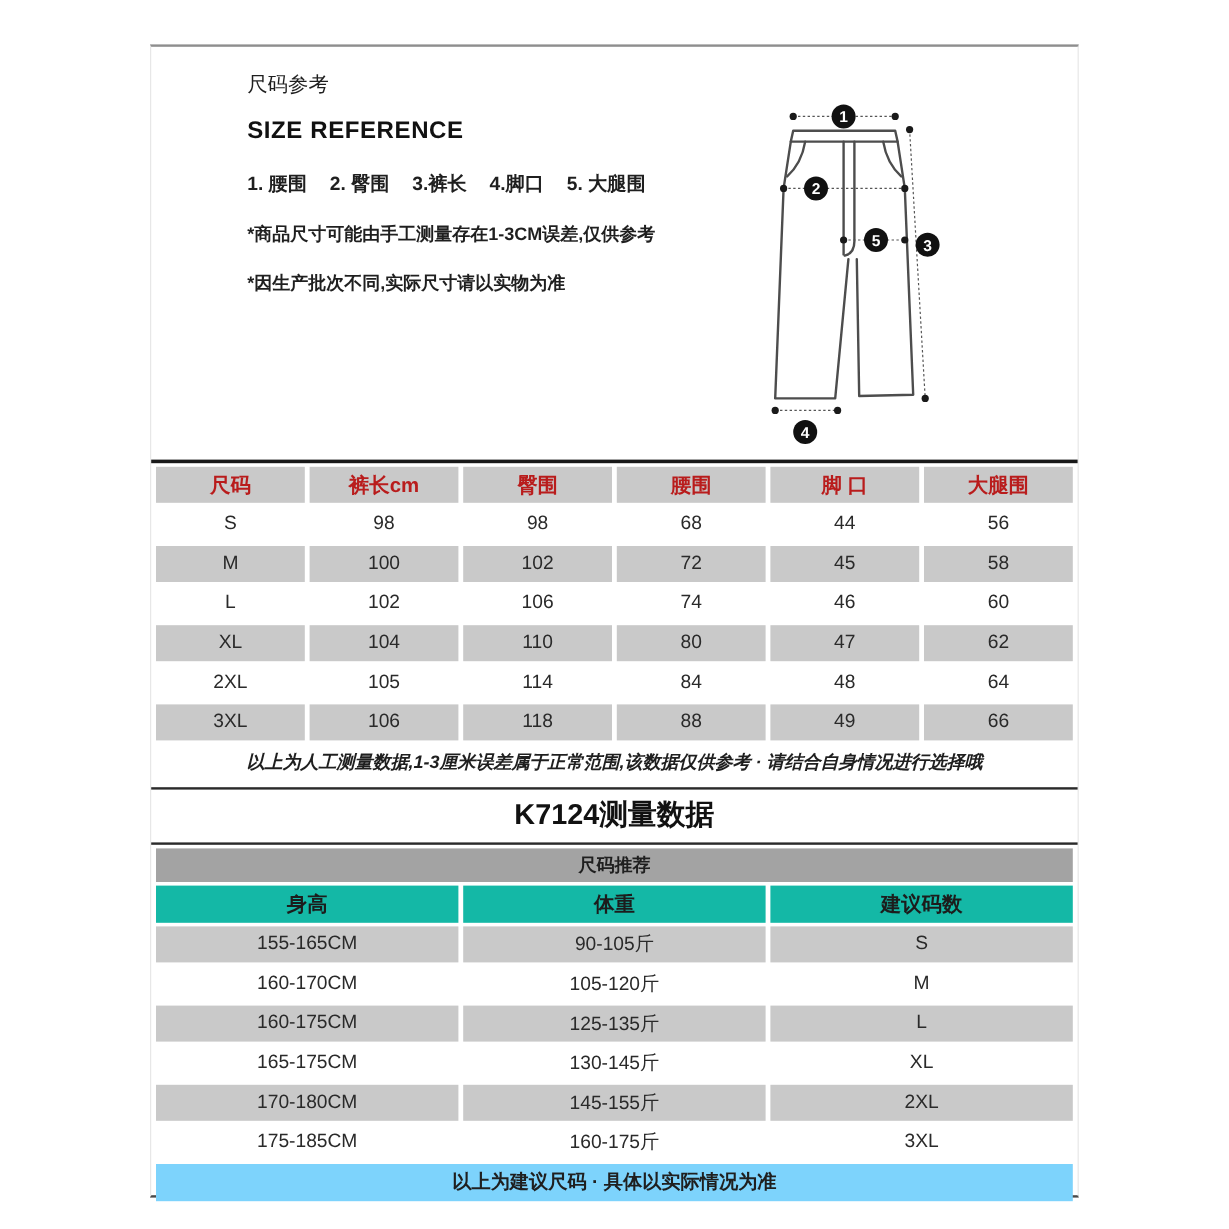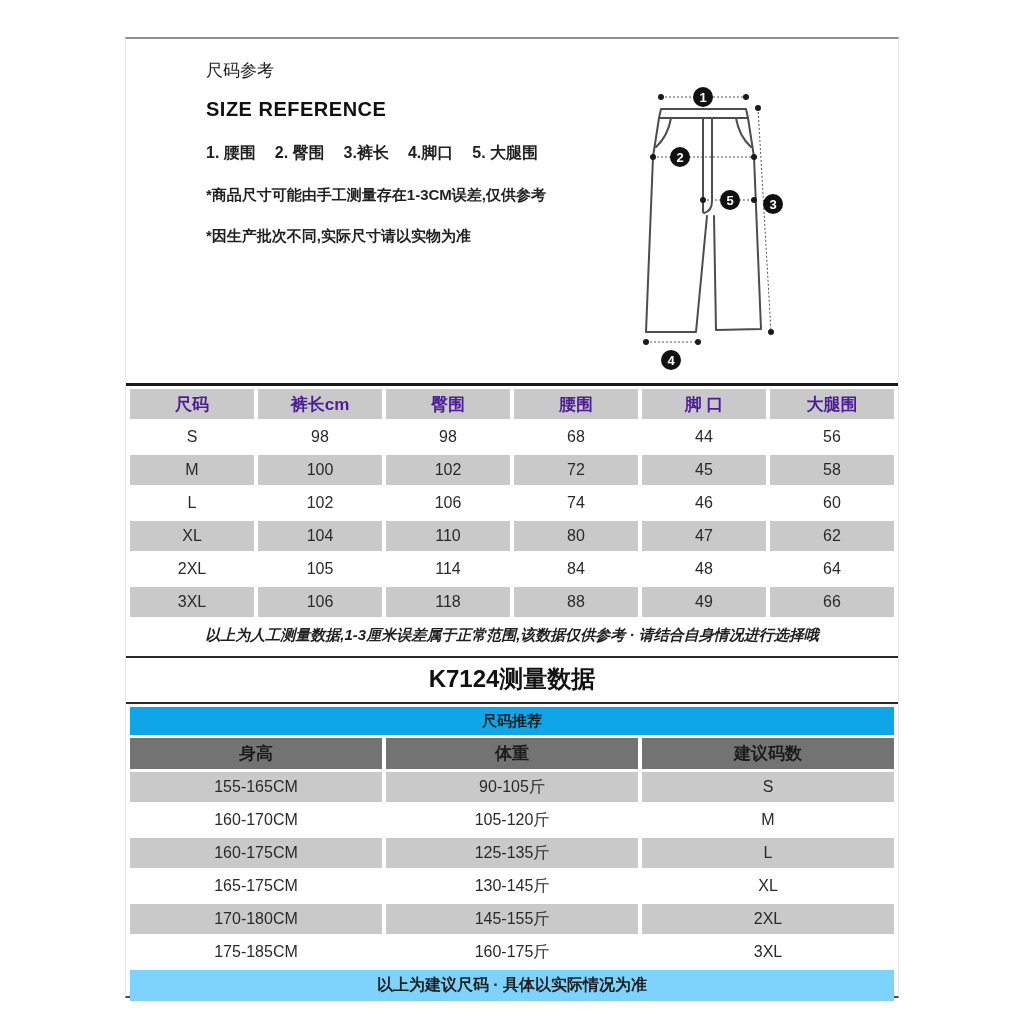--- a/index.html
+++ b/index.html
@@ -21,34 +21,34 @@
   .title-en { font-size:20px; font-weight:700; color:#111; letter-spacing:.5px; margin-bottom:22px; }
   .legend { display:flex; gap:19px; font-size:16px; font-weight:600; color:#1f1f1f; margin-bottom:22px; white-space:nowrap; }
   .note { font-size:15px; font-weight:600; color:#1f1f1f; margin-bottom:22px; white-space:nowrap; }
   .note-tight { margin-bottom:6px; }
   .note-cont { padding-left:14px; margin-bottom:0; }
   .diagram { position:absolute; left:505px; top:40px; width:170px; height:300px; }
 
   table { width:100%; border-collapse:separate; border-spacing:4px 3px; table-layout:fixed; }
   th, td { text-align:center; vertical-align:middle; padding:0; }
   .t1 { border-top:3px solid #191919; }
-  .t1 th { background:#c9c9c9; font-size:17px; font-weight:700; color:#4c1d95; height:30px; }
+  .t1 th { background:#c9c9c9; font-size:17px; font-weight:700; color:#b91c1c; height:30px; }
   .t1 td { font-size:16px; font-weight:400; color:#2a2a2a; height:30px; background:#fff; }
   .t1 tr.alt td { background:#c9c9c9; }
   td.note-row { font-size:15px; font-weight:600; color:#1f1f1f; height:31px; background:#fff;font-style:italic; }
 
   .product-title {
     border-top:2px solid #2a2a2a; border-bottom:2px solid #2a2a2a;
     text-align:center; font-size:24px; font-weight:700; color:#111;
     padding:5px 0 7px; margin-top:2px;
   }
-  .t2 th { background:#737373; font-size:17px; font-weight:700; color:#1c1c1c; height:31px; }
+  .t2 th { background:#14b8a6; font-size:17px; font-weight:700; color:#1c1c1c; height:31px; }
   .t2 td { font-size:16px; font-weight:400; color:#2a2a2a; height:30px; background:#fff; }
   .t2 tr.alt td { background:#c9c9c9; }
-  .t2 td.subtitle { background:#0ea5e9; font-size:15px; font-weight:600; color:#1f1f1f; height:28px; }
+  .t2 td.subtitle { background:#a3a3a3; font-size:15px; font-weight:600; color:#1f1f1f; height:28px; }
   .t2 td.note2 { background:#7dd3fc; font-size:16px; font-weight:600; color:#1f1f1f; height:31px; }
 
   .outline { fill:none; stroke:#4d4d4d; stroke-width:2; stroke-linejoin:round; stroke-linecap:round; }
   .mline { fill:none; stroke:#555; stroke-width:1; stroke-dasharray:2 2; }
   .dot { fill:#1a1a1a; }
   .badge { fill:#111; }
   .badge-num { fill:#fff; font-size:13px; font-weight:700; text-anchor:middle; font-family:"Liberation Sans","DejaVu Sans",sans-serif; }
 </style>
 </head>
 <body>

